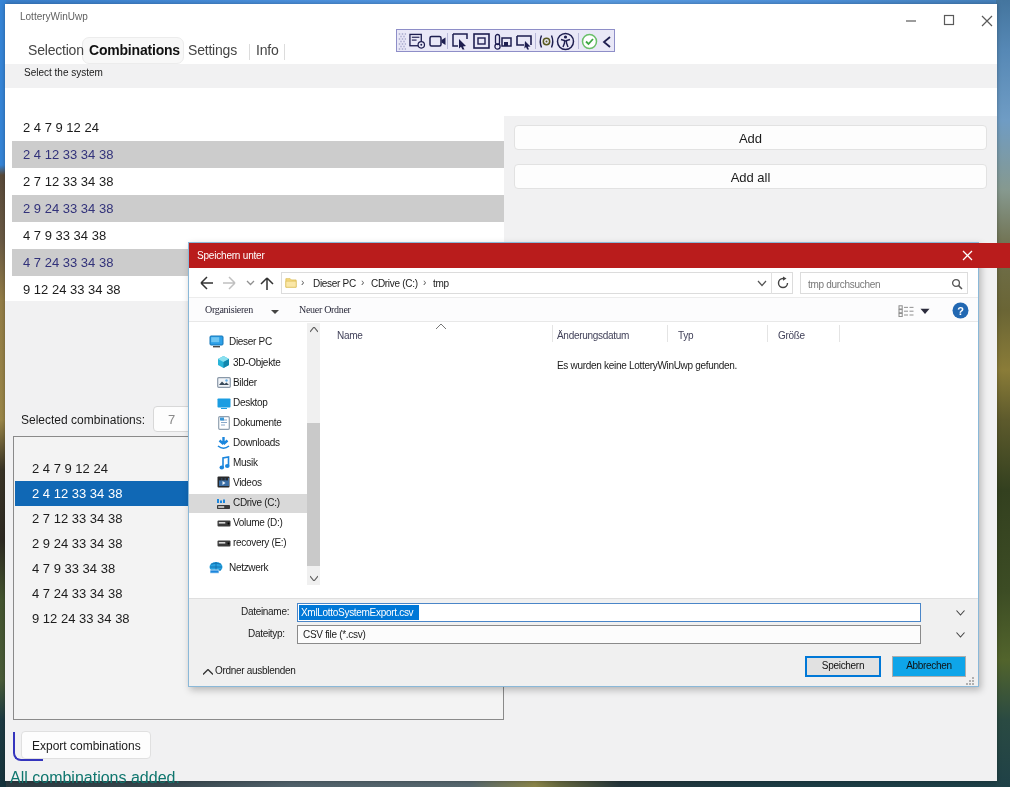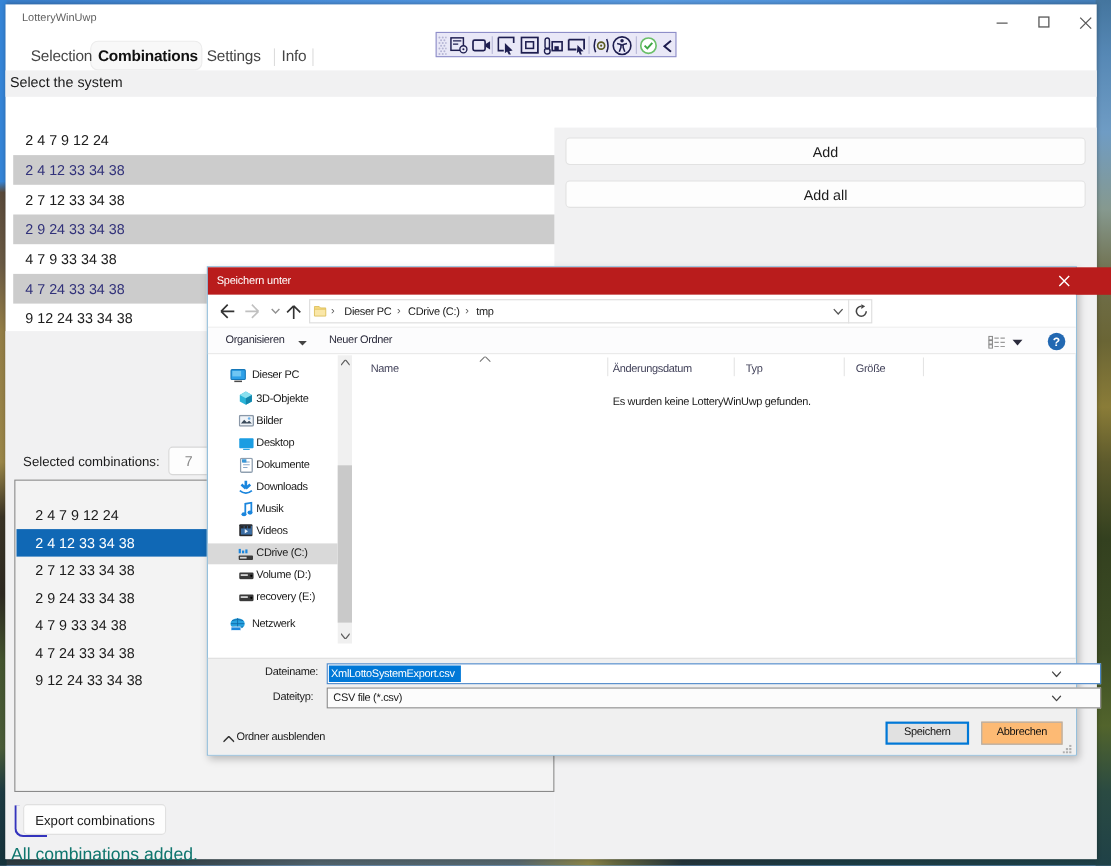--- a/index.html
+++ b/index.html
@@ -17,21 +17,21 @@
 
   
   #win { left:5px; top:4px; width:992px; height:777px; background:#fff; box-shadow:0 0 4px rgba(0,0,0,0.3); }
   #win .titletext { left:15px; top:7px; font-size:10px; color:#5f5f5f; }
   
   #tabpill { left:77px; top:33px; width:102px; height:27px; background:#f8f8f8; border:1px solid #ececec; border-radius:7px; }
   .tab { top:38px; font-size:14px; color:#454545; letter-spacing:-0.2px; }
   .tabsep { top:40px; width:1px; height:16px; background:#dcdcdc; }
   
   #strip1 { left:0; top:60px; width:992px; height:24px; background:#f1f1f2; }
-  #lbl-system { left:4px; top:63px; font-size:13px; color:#1a1a1a; }
+  #lbl-system { left:19px; top:63px; font-size:10px; color:#1a1a1a; }
   
   #combo1 { left:8px; top:85px; width:981px; height:26px; background:#fdfdfd; border:1px solid #dcdcdc; border-bottom-color:#c8c8c8; border-radius:4px; }
   #combo1 .txt { left:9px; top:6px; font-size:12px; color:#1a1a1a; }
   
   #grayR { left:499px; top:112px; width:493px; height:665px; background:#f1f1f2; }
   #grayB { left:0; top:297px; width:499px; height:480px; background:#f1f1f2; }
   
   .trow { left:0; width:499px; height:27px; font-size:13px; color:#1c1c1c; }
   .trow span { position:absolute; left:18px; top:6px; }
   .trow.sel { left:7px; width:492px; background:#cccccc; color:#32327a; }
@@ -59,26 +59,26 @@
 
   
   #dlg { left:188px; top:242px; width:791px; height:445px; background:#fff; border:1px solid #8ab8d8; box-shadow:2px 3px 7px rgba(0,0,0,0.25); }
   #dlg-title { left:0; top:0; width:854px; height:25px; background:#b91c1c; }
   #dlg-title span { position:absolute; left:8px; top:7px; font-size:10px; color:#fff; letter-spacing:-0.2px; }
   #dlg-nav { left:0; top:25px; width:789px; height:30px; background:#fff; border-bottom:1px solid #ececec; }
   #addr { left:92px; top:29px; width:512px; height:22px; border:1px solid #dcdcdc; background:#fff; }
   #search { left:611px; top:29px; width:168px; height:22px; border:1px solid #dcdcdc; background:#fff; }
   #search span { position:absolute; left:7px; top:6px; font-size:10px; color:#777; letter-spacing:-0.3px; }
   #dlg-menu { left:0; top:55px; width:789px; height:24px; background:#fcfcfd; border-bottom:1px solid #e8e8e8; }
-  .mtxt { font-size:10px; color:#2b2b3c; letter-spacing:-0.3px; }
+  .mtxt { font-size:10px; color:#2b2b3c; letter-spacing:-0.3px;font-family:Liberation Serif, serif; }
   #dlg-footer { left:0; top:355px; width:789px; height:88px; background:#f0f0f0; border-top:1px solid #dfdfdf; }
   .flabel { font-size:10px; color:#1a1a1a; letter-spacing:-0.3px; }
-  .ffield { left:108px; width:704px; height:19px; background:#fff; border:1px solid #8a8a8a; }
+  .ffield { left:108px; width:624px; height:19px; background:#fff; border:1px solid #8a8a8a; }
   #btn-sp { left:616px; top:57px; width:76px; height:21px; background:#e1e1e1; border:2px solid #0078d7; font-size:10px; color:#111; text-align:center; letter-spacing:-0.3px; }
-  #btn-ab { left:703px; top:57px; width:74px; height:21px; background:#fdba74; border:1px solid #adadad; font-size:10px; color:#111; text-align:center; letter-spacing:-0.3px; }
+  #btn-ab { left:703px; top:57px; width:74px; height:21px; background:#0ea5e9; border:1px solid #adadad; font-size:10px; color:#111; text-align:center; letter-spacing:-0.3px; }
   
   .titem { font-size:10px; color:#1a1a1a; position:absolute; letter-spacing:-0.3px; }
   #treesel { left:0; top:251px; width:118px; height:19px; background:#d9d9d9; }
   
   #tsb { left:118px; top:80px; width:13px; height:262px; background:#f0f0f0; }
   #tsb .thumb { position:absolute; left:0px; top:100px; width:13px; height:143px; background:#c9c9c9; }
   .hdrtxt { font-size:10px; color:#42425a; position:absolute; letter-spacing:-0.3px; }
   .hsep { position:absolute; top:2px; width:1px; height:17px; background:#e4e4e4; }
 </style>
 </head>
@@ -288,20 +288,27 @@
     <div class="abs" style="left:234px;top:34px;font-size:10px;color:#555">›</div>
     <div class="abs" style="left:244px;top:35px;font-size:10px;letter-spacing:-0.3px;color:#1a1a1a">tmp</div>
     <svg class="abs" style="left:568px;top:37px" width="10" height="7" viewBox="0 0 10 7">
       <path d="M1 1 L5 5.5 L9 1" stroke="#555" stroke-width="1.2" fill="none"></path>
     </svg>
     <div class="abs" style="left:582px;top:29px;width:1px;height:22px;background:#e0e0e0"></div>
     <svg class="abs" style="left:587px;top:33px" width="14" height="14" viewBox="0 0 14 14">
       <path d="M11.5 7 A4.5 4.5 0 1 1 7 2.5" fill="none" stroke="#444" stroke-width="1.4"></path>
       <path d="M7 0.5 L10.5 2.5 L7 4.8 Z" fill="#444"></path>
     </svg>
+    <div class="abs" id="search">
+      <span>tmp durchsuchen</span>
+      <svg class="abs" style="left:150px;top:5px" width="12" height="12" viewBox="0 0 12 12">
+        <circle cx="5" cy="5" r="3.4" fill="none" stroke="#555" stroke-width="1.3"></circle>
+        <line x1="7.6" y1="7.6" x2="11" y2="11" stroke="#555" stroke-width="1.5"></line>
+      </svg>
+    </div>
 
     <div class="abs" id="dlg-menu"></div>
     <div class="abs mtxt" style="left:16px;top:61px">Organisieren</div>
     <svg class="abs" style="left:82px;top:66px" width="8" height="6" viewBox="0 0 8 6">
       <path d="M0 1 L4 5 L8 1" fill="#444"></path>
     </svg>
     <div class="abs mtxt" style="left:110px;top:61px">Neuer Ordner</div>
     <svg class="abs" style="left:709px;top:62px" width="18" height="12" viewBox="0 0 18 12">
       <g fill="none" stroke="#8a8a8a" stroke-width="1">
         <rect x="1" y="0.8" width="3.2" height="3.2"></rect>

